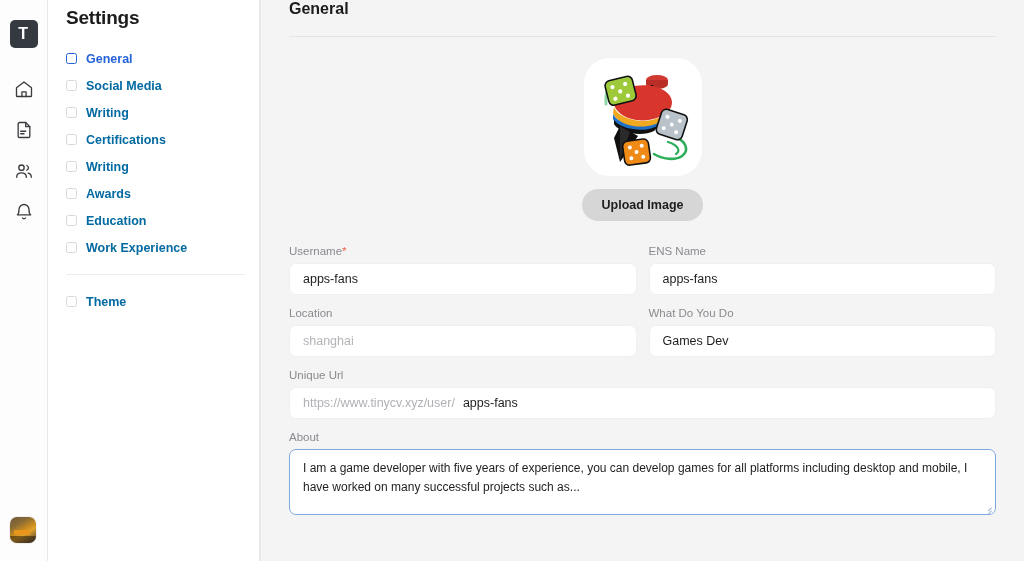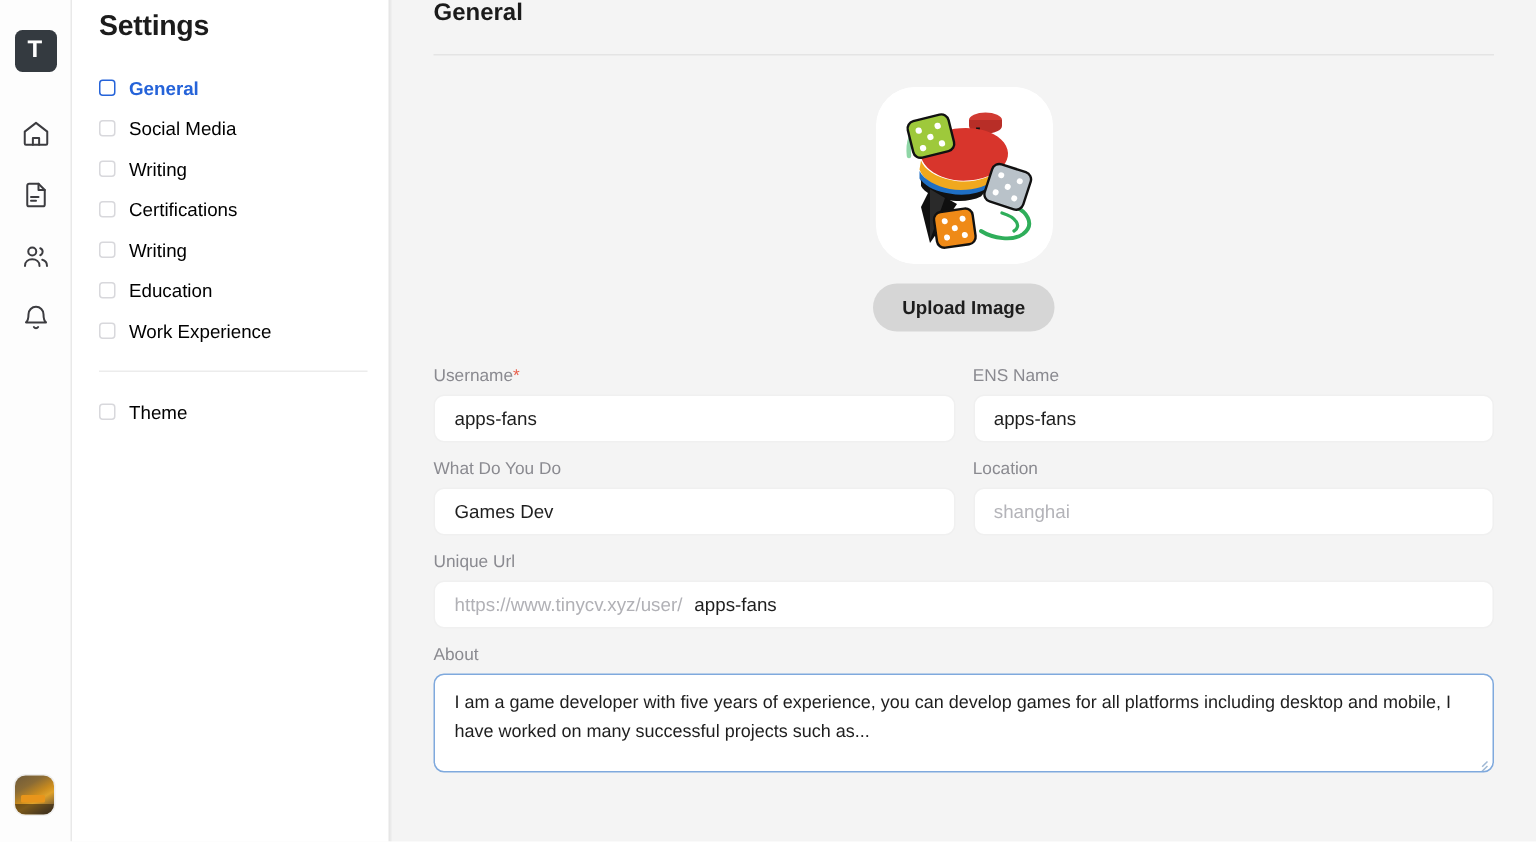--- a/index.html
+++ b/index.html
@@ -56,21 +56,22 @@
   }
   .settings-title {
     font-size: 19px; font-weight: bold; color: #1c1c1c;
     padding-top: 0px; margin-top: -4px; margin-bottom: 16px;
     letter-spacing: -0.2px;
   }
   .nav-list { display: flex; flex-direction: column; }
   .nav-item {
     display: flex; align-items: center; gap: 9px;
     height: 27px; cursor: pointer; font-size: 12.5px;
-    color: #000000;
+    color: #0369a1;
+    font-weight: bold;
   }
   .nav-item .box {
     width: 11px; height: 11px; border: 1.3px solid #d8d8dc;
     border-radius: 2.5px; flex: 0 0 11px;
   }
   .nav-item.active { color: #2563d9; font-weight: bold; }
   .nav-item.active .box { border-color: #2563d9; border-width: 1.6px; }
   .nav-sep { height: 1px; background: #ececec; margin: 13px 14px 13px 0; }
 
   
@@ -210,20 +211,24 @@
         <span class="box"></span>
         <span>Writing</span>
       </div>
       <div class="nav-item">
         <span class="box"></span>
         <span>Certifications</span>
       </div>
       <div class="nav-item">
         <span class="box"></span>
         <span>Writing</span>
+      </div>
+      <div class="nav-item">
+        <span class="box"></span>
+        <span>Awards</span>
       </div>
       <div class="nav-item">
         <span class="box"></span>
         <span>Education</span>
       </div>
       <div class="nav-item">
         <span class="box"></span>
         <span>Work Experience</span>
       </div>
     </div>
@@ -303,26 +308,26 @@
           <div class="input">apps-fans</div>
         </div>
         <div class="col field">
           <label class="field-label">ENS Name</label>
           <div class="input">apps-fans</div>
         </div>
       </div>
 
       <div class="row">
         <div class="col field">
+          <label class="field-label">Location</label>
+          <div class="input placeholder-text">shanghai</div>
+        </div>
+        <div class="col field">
           <label class="field-label">What Do You Do</label>
           <div class="input">Games Dev</div>
-        </div>
-        <div class="col field">
-          <label class="field-label">Location</label>
-          <div class="input placeholder-text">shanghai</div>
         </div>
       </div>
 
       <div class="field">
         <label class="field-label">Unique Url</label>
         <div class="input url-input">
           <span class="url-prefix">https://www.tinycv.xyz/user/</span>
           <span class="url-value">apps-fans</span>
         </div>
       </div>

